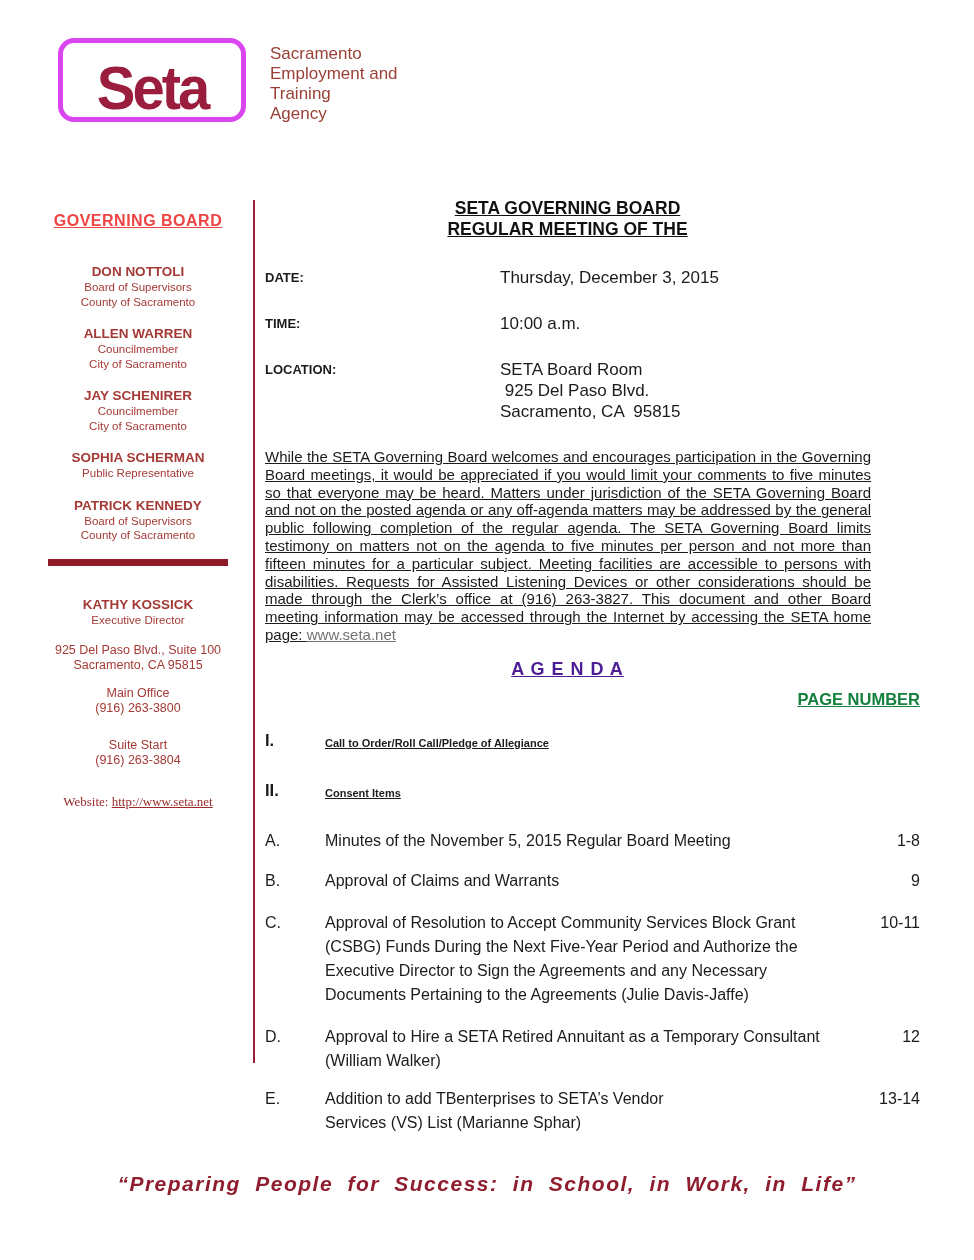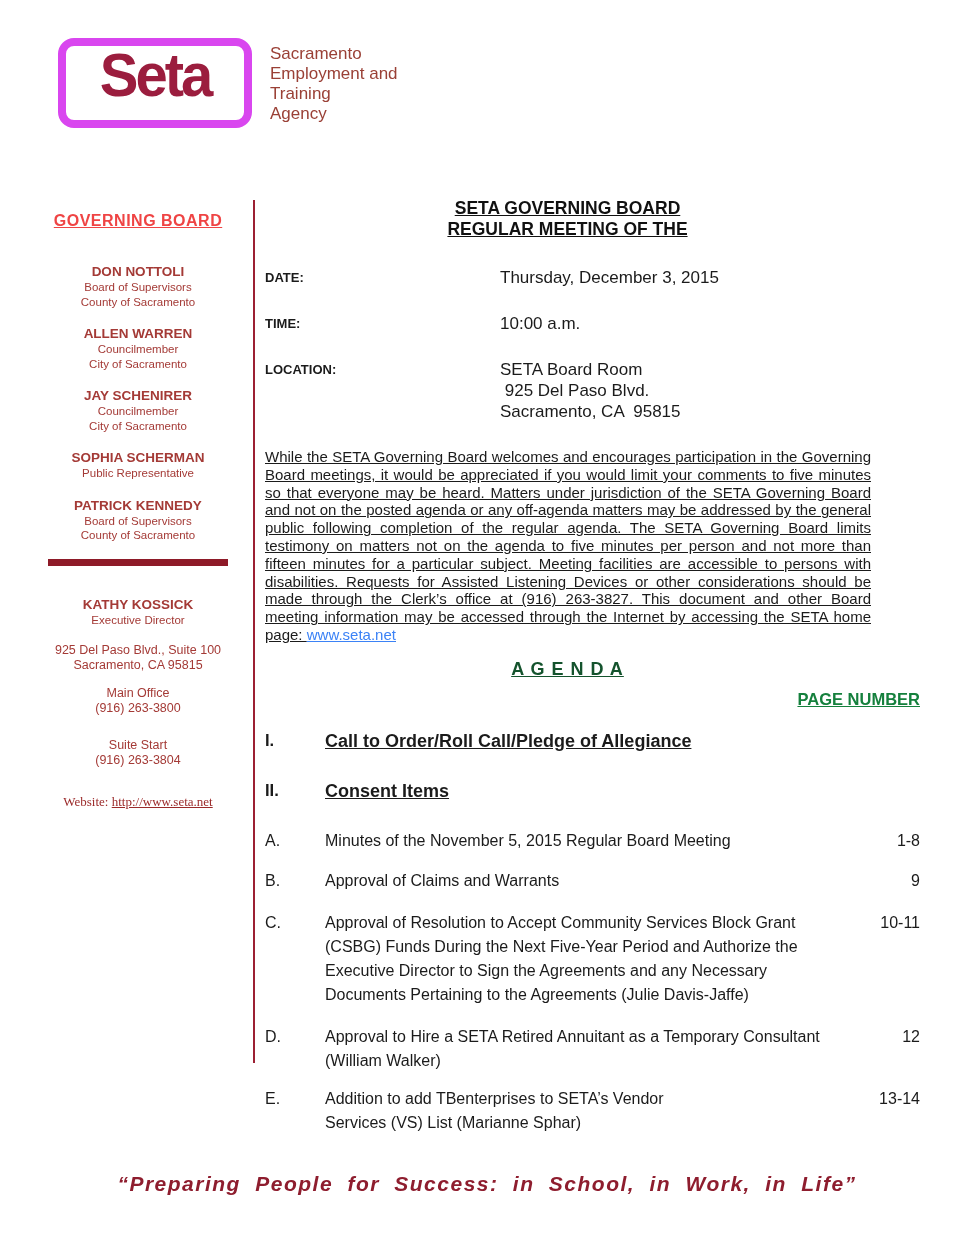--- a/index.html
+++ b/index.html
@@ -3,22 +3,22 @@
 <meta charset="utf-8">
 <style>
   html,body{margin:0;padding:0;background:#ffffff;}
   .page{
     position:relative;width:974px;height:1260px;background:#ffffff;overflow:hidden;
     font-family:"Liberation Sans","DejaVu Sans",sans-serif;color:#1b1b1b;
   }
   
   .logo-box{
     position:absolute;left:58px;top:38px;width:178px;height:74px;
-    border:8px solid #d946ef;border-radius:16px;
-    display:flex;align-items:flex-start;justify-content:center;
+    border:5px solid #d946ef;border-radius:16px;
+    display:flex;align-items:flex-end;justify-content:center;
   }
   .logo-text{
     font-weight:800;font-size:58px;line-height:58px;color:#9b1d3e;
     letter-spacing:-3px;transform:scaleY(1.05);
   }
   .agency{
     position:absolute;left:270px;top:44px;
     color:#9a4036;font-size:17px;line-height:20px;font-weight:500;
   }
   
@@ -46,35 +46,35 @@
   .doc-title{width:605px;text-align:center;margin-bottom:27px;}
   .title-line{font-weight:bold;font-size:17.5px;line-height:21px;text-decoration:underline;color:#111;}
   .meta-row{display:flex;margin-bottom:25px;}
   .meta-label{width:175px;text-align:left;font-weight:bold;font-size:13px;line-height:21px;flex:0 0 auto;}
   .meta-value{margin-left:60px;font-size:17px;line-height:21px;white-space:pre-wrap;}
   .meta-row.loc{margin-bottom:26px;}
   .notice{
     width:606px;margin:0 0 15px 0;text-align:justify;
     font-size:15px;line-height:17.8px;text-decoration:underline;color:#1b1b1b;
   }
-  .notice .link{color:#3b82f6;text-decoration:underline;}
+  .notice .link{color:#737373;text-decoration:underline;}
   .agenda-heading{
     width:605px;text-align:center;font-weight:bold;font-size:18px;line-height:21px;
-    letter-spacing:1px;text-decoration:underline;margin-bottom:9px;color:#14532d;
+    letter-spacing:1px;text-decoration:underline;margin-bottom:9px;color:#4c1d95;
   }
   .page-number-heading{
     width:655px;text-align:right;font-weight:bold;font-size:16.5px;line-height:21px;
     text-decoration:underline;margin-bottom:20px;color:#15803d;
   }
   .agenda-row{display:grid;grid-template-columns:60px 505px 1fr;}
   .agenda-row .col-letter{font-size:16px;line-height:24px;}
   .agenda-row .col-text{font-size:16px;line-height:24px;white-space:pre-line;}
   .agenda-row .col-pages{font-size:16px;line-height:24px;text-align:right;}
   .section .col-letter{font-weight:bold;font-size:16.5px;line-height:21px;}
-  .section .section-title{font-weight:bold;font-size:18px;line-height:21px;text-decoration:underline;}
+  .section .section-title{font-weight:bold;font-size:11px;line-height:21px;text-decoration:underline;}
   .mb26{margin-bottom:26px;}.mb25{margin-bottom:25px;}
   .mb16{margin-bottom:16px;}.mb18{margin-bottom:18px;}.mb14{margin-bottom:14px;}
   
   .tagline{
     position:absolute;left:0;top:1172px;width:974px;text-align:center;
     color:#8e1d2e;font-weight:bold;font-style:italic;font-size:21px;
     letter-spacing:1.5px;word-spacing:7px;
   }
 </style>
 </head>

